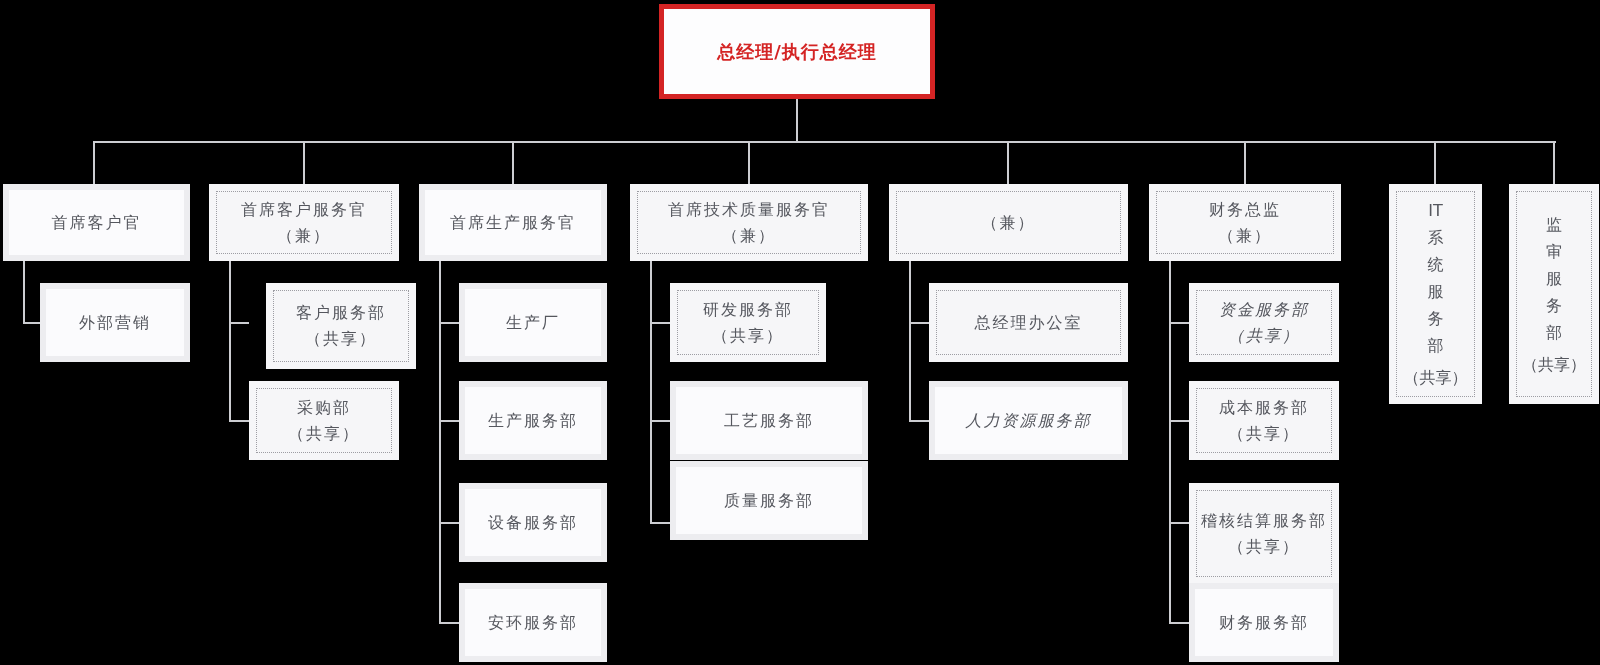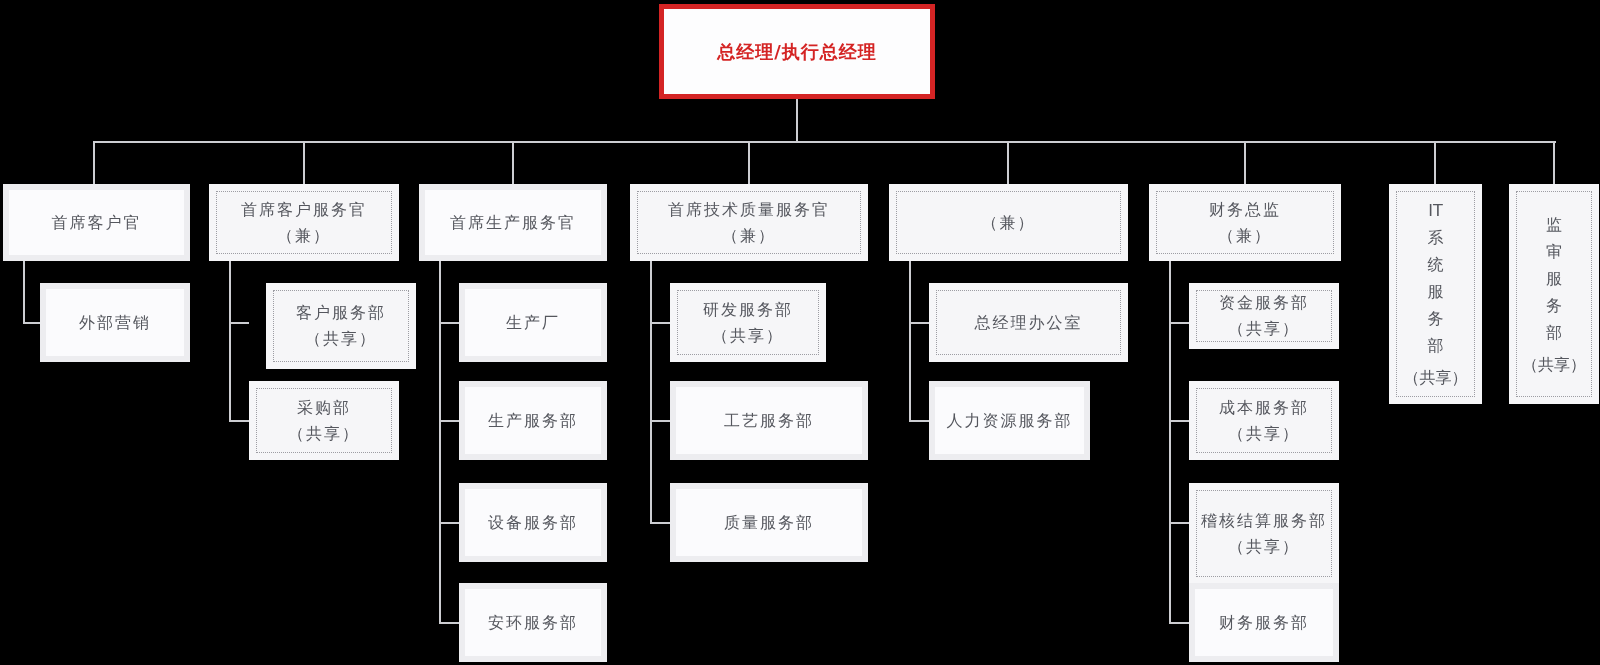--- a/index.html
+++ b/index.html
@@ -131,47 +131,47 @@
         <div class="inner">
           <div class="lbl">研发服务部</div>
           <div class="sub">（共享）</div>
         </div>
       </div>
       <div class="node solid" style="left: 670px; top: 381px; width: 198px; height: 79px;">
         <div class="inner">
           <div class="lbl">工艺服务部</div>
         </div>
       </div>
-      <div class="node solid" style="left: 670px; top: 483px; width: 198px; height: 79px;">
+      <div class="node solid" style="left: 670px; top: 461px; width: 198px; height: 79px;">
         <div class="inner">
           <div class="lbl">质量服务部</div>
         </div>
       </div>
       <div class="node dashed" style="left: 889px; top: 184px; width: 239px; height: 77px;">
         <div class="inner">
           <div class="sub">（兼）</div>
         </div>
       </div>
       <div class="node dashed" style="left: 929px; top: 283px; width: 199px; height: 79px;">
         <div class="inner">
           <div class="lbl">总经理办公室</div>
         </div>
       </div>
-      <div class="node solid" style="left: 929px; top: 381px; width: 161px; height: 79px;">
+      <div class="node solid" style="left: 929px; top: 381px; width: 199px; height: 79px; font-style: italic;">
         <div class="inner">
           <div class="lbl">人力资源服务部</div>
         </div>
       </div>
       <div class="node dashed" style="left: 1149px; top: 184px; width: 192px; height: 77px;">
         <div class="inner">
           <div class="lbl">财务总监</div>
           <div class="sub">（兼）</div>
         </div>
       </div>
-      <div class="node dashed" style="left: 1189px; top: 283px; width: 150px; height: 66px;">
+      <div class="node dashed" style="left: 1189px; top: 283px; width: 150px; height: 79px; font-style: italic;">
         <div class="inner">
           <div class="lbl">资金服务部</div>
           <div class="sub">（共享）</div>
         </div>
       </div>
       <div class="node dashed" style="left: 1189px; top: 381px; width: 150px; height: 79px;">
         <div class="inner">
           <div class="lbl">成本服务部</div>
           <div class="sub">（共享）</div>
         </div>

